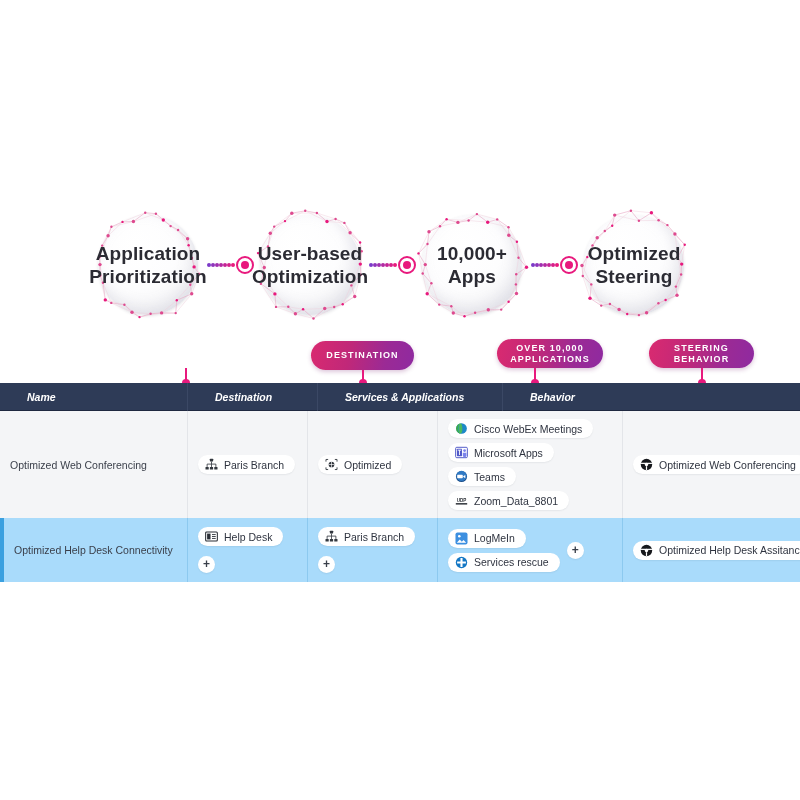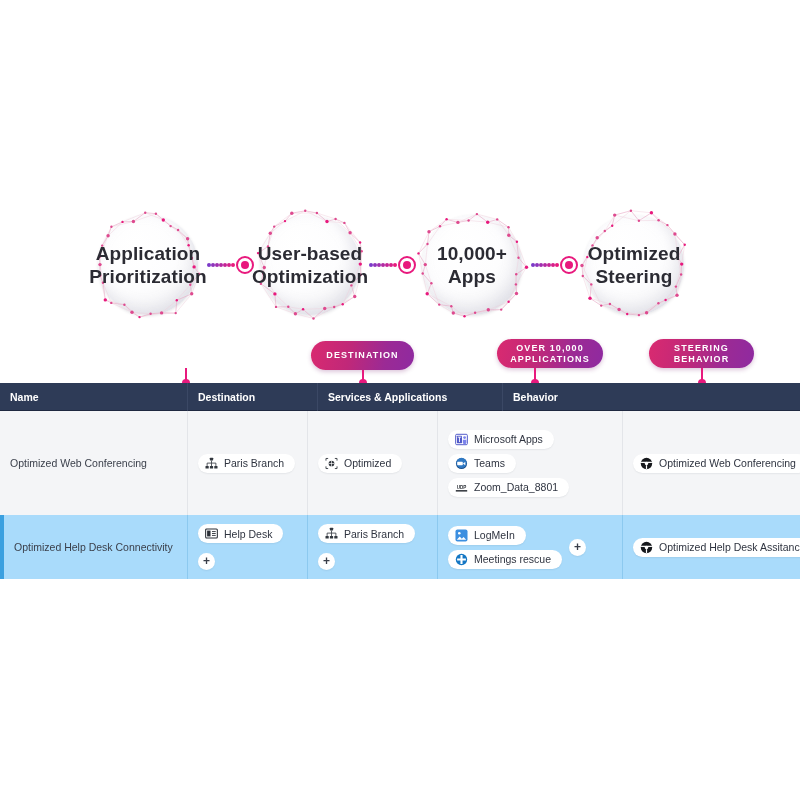--- a/index.html
+++ b/index.html
@@ -72,23 +72,24 @@
     width:8px; height:8px; border-radius:50%; background:#e8197d;
   }
 
   
   #table { position:absolute; left:0; top:383px; width:800px; }
   .thead {
     display:flex; height:28px; background:#2e3b57; align-items:center;
     border-bottom:1px solid #1f2840;
   }
   .thead .th {
-    font-size:10.5px; color:#ffffff; font-weight:600; padding-left:10px;
+    font-size:10.5px; color:#ffffff; font-weight:600; padding-left:27px;
     height:28px; display:flex; align-items:center;
     border-left:1px solid #46527092;
+    font-style:italic;
   }
   .thead .th:first-child { border-left:none; }
 
   .row { display:flex; align-items:stretch; }
   .row.alt { background:#f4f5f7; }
   .row.sel { background:#a9dbfb; border-left:4px solid #3aa0e0; }
   .row .td {
     padding:8px 10px;
     display:flex; align-items:center; flex-wrap:wrap;
     gap:7px;
@@ -611,20 +612,28 @@
         <circle cx="8" cy="8" r="3.5" fill="#33383f"></circle>
         <path d="M8 4.3v7.4M4.6 8h6.8" stroke="#ffffff" stroke-width="0.8"></path>
       </svg></span>
               <span>Optimized</span>
             </span>
           </div>
           <div class="td" style="width: 185px;">
             <div class="stack">
               <span class="chip">
                 <span class="ic"><svg viewBox="0 0 16 16" width="13" height="13">
+        <circle cx="8" cy="8" r="6.6" fill="#1e88c7"></circle>
+        <path d="M8 1.4a6.6 6.6 0 0 0 0 13.2A4.6 6.6 0 0 1 8 1.4z" fill="#3fae3f"></path>
+        <ellipse cx="6.6" cy="8" rx="2.4" ry="6.3" fill="#55c24b" opacity="0.85"></ellipse>
+      </svg></span>
+                <span>Cisco WebEx Meetings</span>
+              </span>
+              <span class="chip">
+                <span class="ic"><svg viewBox="0 0 16 16" width="13" height="13">
         <rect x="0.8" y="1.6" width="14.4" height="12.8" rx="1.4" fill="#ffffff" stroke="#5059c9" stroke-width="1.2"></rect>
         <rect x="2.4" y="3.3" width="6.2" height="9.4" rx="0.6" fill="#5059c9"></rect>
         <path d="M3.4 5.1h4.2M5.5 5.1v6" stroke="#ffffff" stroke-width="1.1"></path>
         <circle cx="11.8" cy="5.6" r="1.7" fill="#7b83eb"></circle>
         <path d="M9.6 8.2h4.4v3.6a2.2 2.2 0 0 1-4.4 0z" fill="#7b83eb"></path>
       </svg></span>
                 <span>Microsoft Apps</span>
               </span>
               <span class="chip">
                 <span class="ic"><svg viewBox="0 0 16 16" width="13" height="13">
@@ -692,21 +701,21 @@
         <circle cx="5.3" cy="5.2" r="1.6" fill="#ffffff"></circle>
         <path d="M2.2 13.2l3.6-4.1 2.6 2.9 2.1-2.3 3.3 3.5z" fill="#ffffff"></path>
       </svg></span>
                 <span>LogMeIn</span>
               </span>
               <span class="chip">
                 <span class="ic"><svg viewBox="0 0 16 16" width="13" height="13">
         <circle cx="8" cy="8" r="7" fill="#1477c4"></circle>
         <path d="M6.7 2.6h2.6v4.1h4.1v2.6H9.3v4.1H6.7V9.3H2.6V6.7h4.1z" fill="#ffffff"></path>
       </svg></span>
-                <span>Meetings rescue</span>
+                <span>Services rescue</span>
               </span>
             </div>
             <span class="plus">+</span>
           </div>
           <div class="td" style="width: 178px;">
             <span class="chip">
               <span class="ic"><svg viewBox="0 0 16 16" width="13" height="13">
         <circle cx="8" cy="8" r="7" fill="#16181c"></circle>
         <circle cx="8" cy="8" r="2.1" fill="#ffffff"></circle>
         <path d="M1.3 6.6h13.4" stroke="#ffffff" stroke-width="1.5"></path>

